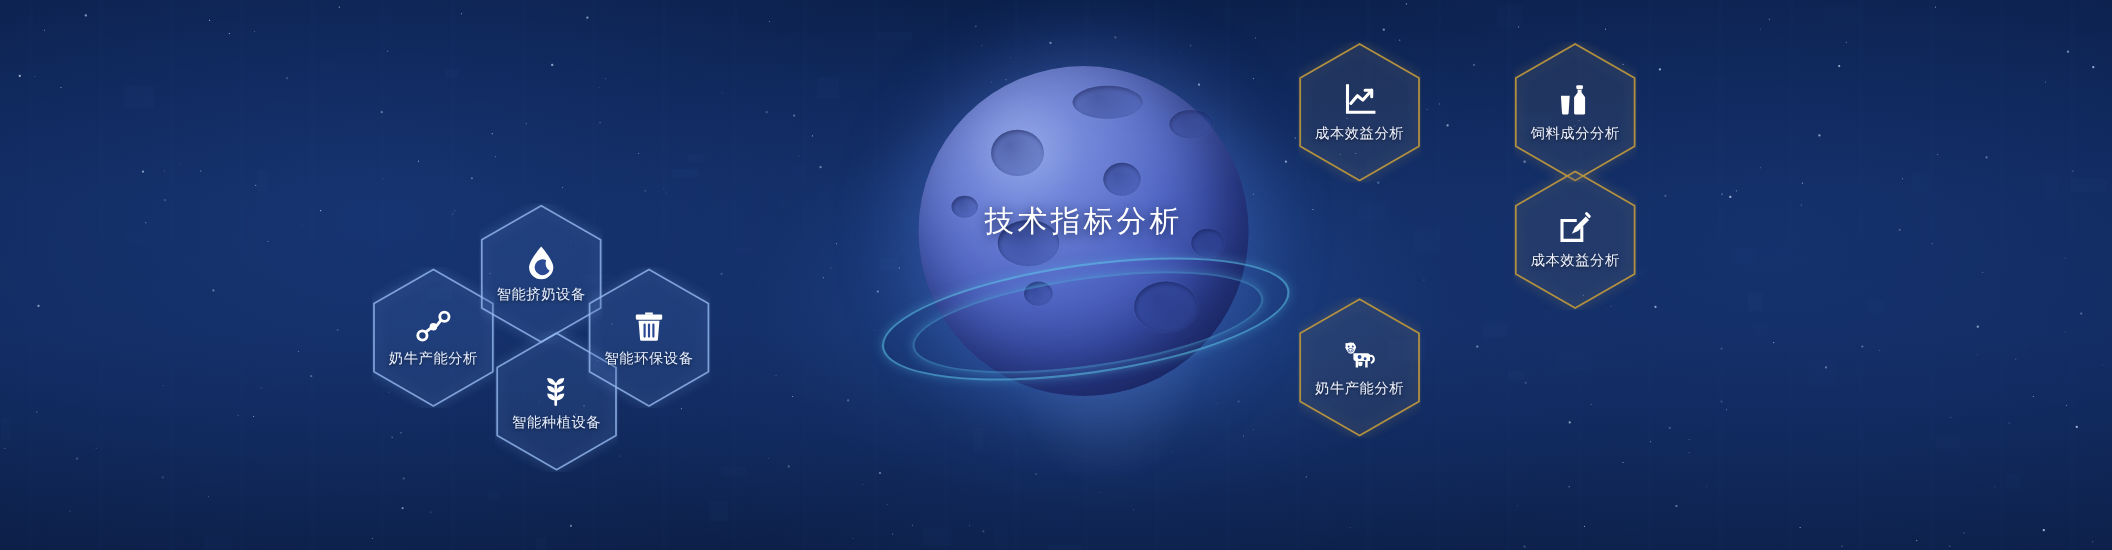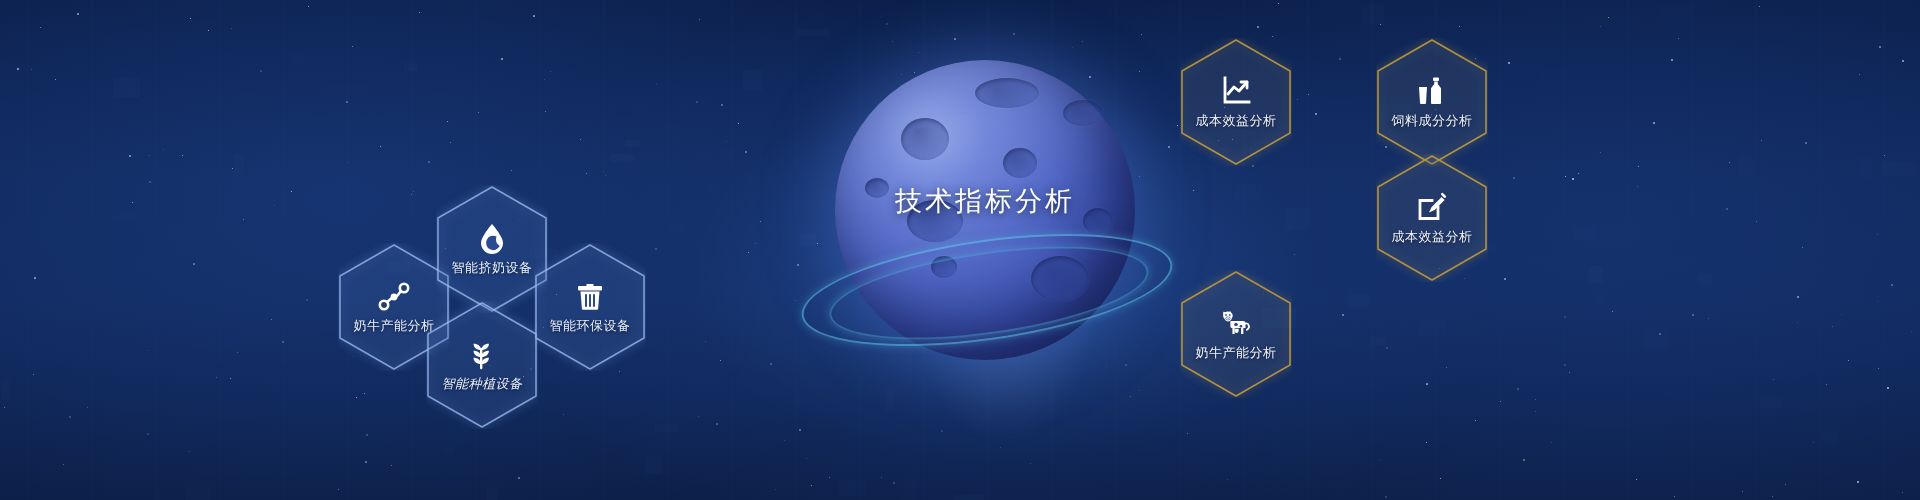--- a/index.html
+++ b/index.html
@@ -410,21 +410,21 @@
           <polygon points="56,2 110,33 110,95 56,126 2,95 2,33" fill="rgba(30,62,132,0.16)" stroke="rgba(150,185,240,0.80)" stroke-width="1.6" stroke-linejoin="round" style="filter:drop-shadow(0 0 5px rgba(150,195,255,0.60))"></polygon>
         </svg>
         <span class="ico">
           <svg viewBox="0 0 32 32">
             <path d="M16 2C16 2 5 14.5 5 21a11 11 0 0 0 22 0C27 14.5 16 2 16 2z" fill="#fff"></path>
             <path d="M20.5 14.5a7.2 7.2 0 1 0 3.2 9.6 8.4 8.4 0 0 1-3.2-9.6z" fill="#2b4a93"></path>
           </svg>
         </span>
         <span class="lbl">智能挤奶设备</span>
       </div>
-      <div class="hex blue" style="left: 88px; top: 176px; font-style: italic;">
+      <div class="hex blue" style="left: 112px; top: 176px;">
         <svg class="hexsvg" viewBox="0 0 112 128" preserveAspectRatio="none">
           <polygon points="56,2 110,33 110,95 56,126 2,95 2,33" fill="rgba(30,62,132,0.16)" stroke="rgba(150,185,240,0.80)" stroke-width="1.6" stroke-linejoin="round" style="filter:drop-shadow(0 0 5px rgba(150,195,255,0.60))"></polygon>
         </svg>
         <span class="ico">
           <svg viewBox="0 0 32 32">
             <path d="M15.2 30V11" stroke="#fff" stroke-width="2.4" stroke-linecap="round"></path>
             <path d="M15 12c-4.6 0-7.5-2.6-7.5-6.3 4.6 0 7.5 2.6 7.5 6.3z" fill="#fff"></path>
             <path d="M15.4 12c4.6 0 7.5-2.6 7.5-6.3-4.6 0-7.5 2.6-7.5 6.3z" fill="#fff"></path>
             <path d="M15 19c-4.6 0-7.5-2.6-7.5-6.3 4.6 0 7.5 2.6 7.5 6.3z" fill="#fff"></path>
             <path d="M15.4 19c4.6 0 7.5-2.6 7.5-6.3-4.6 0-7.5 2.6-7.5 6.3z" fill="#fff"></path>

